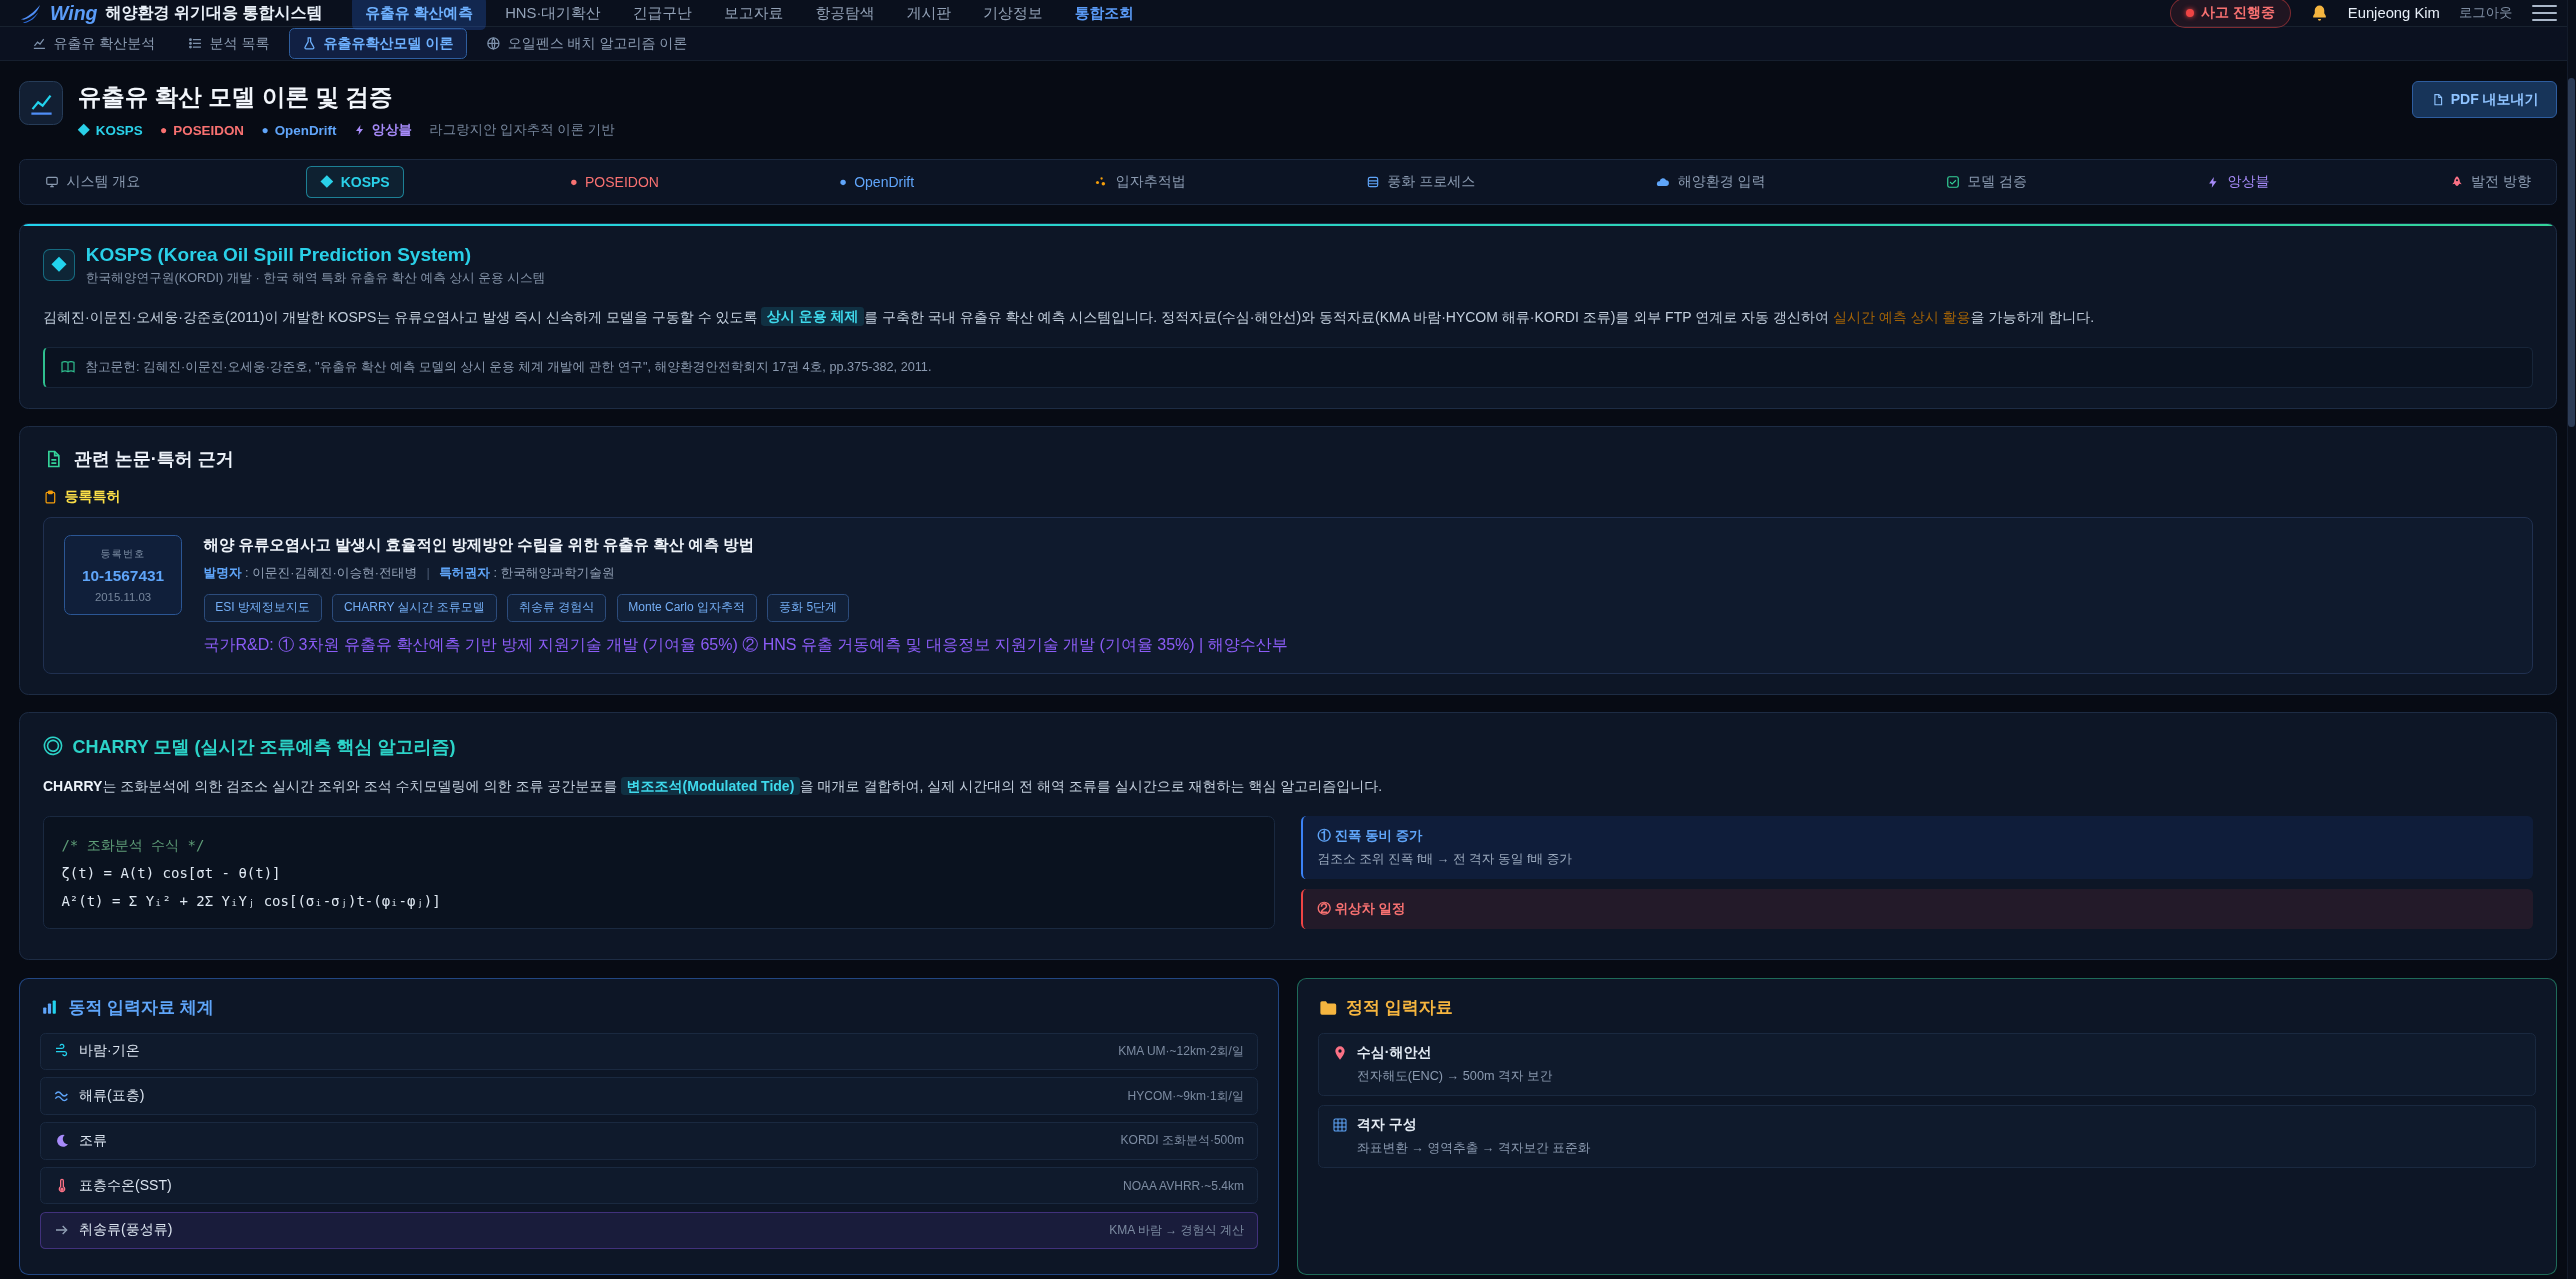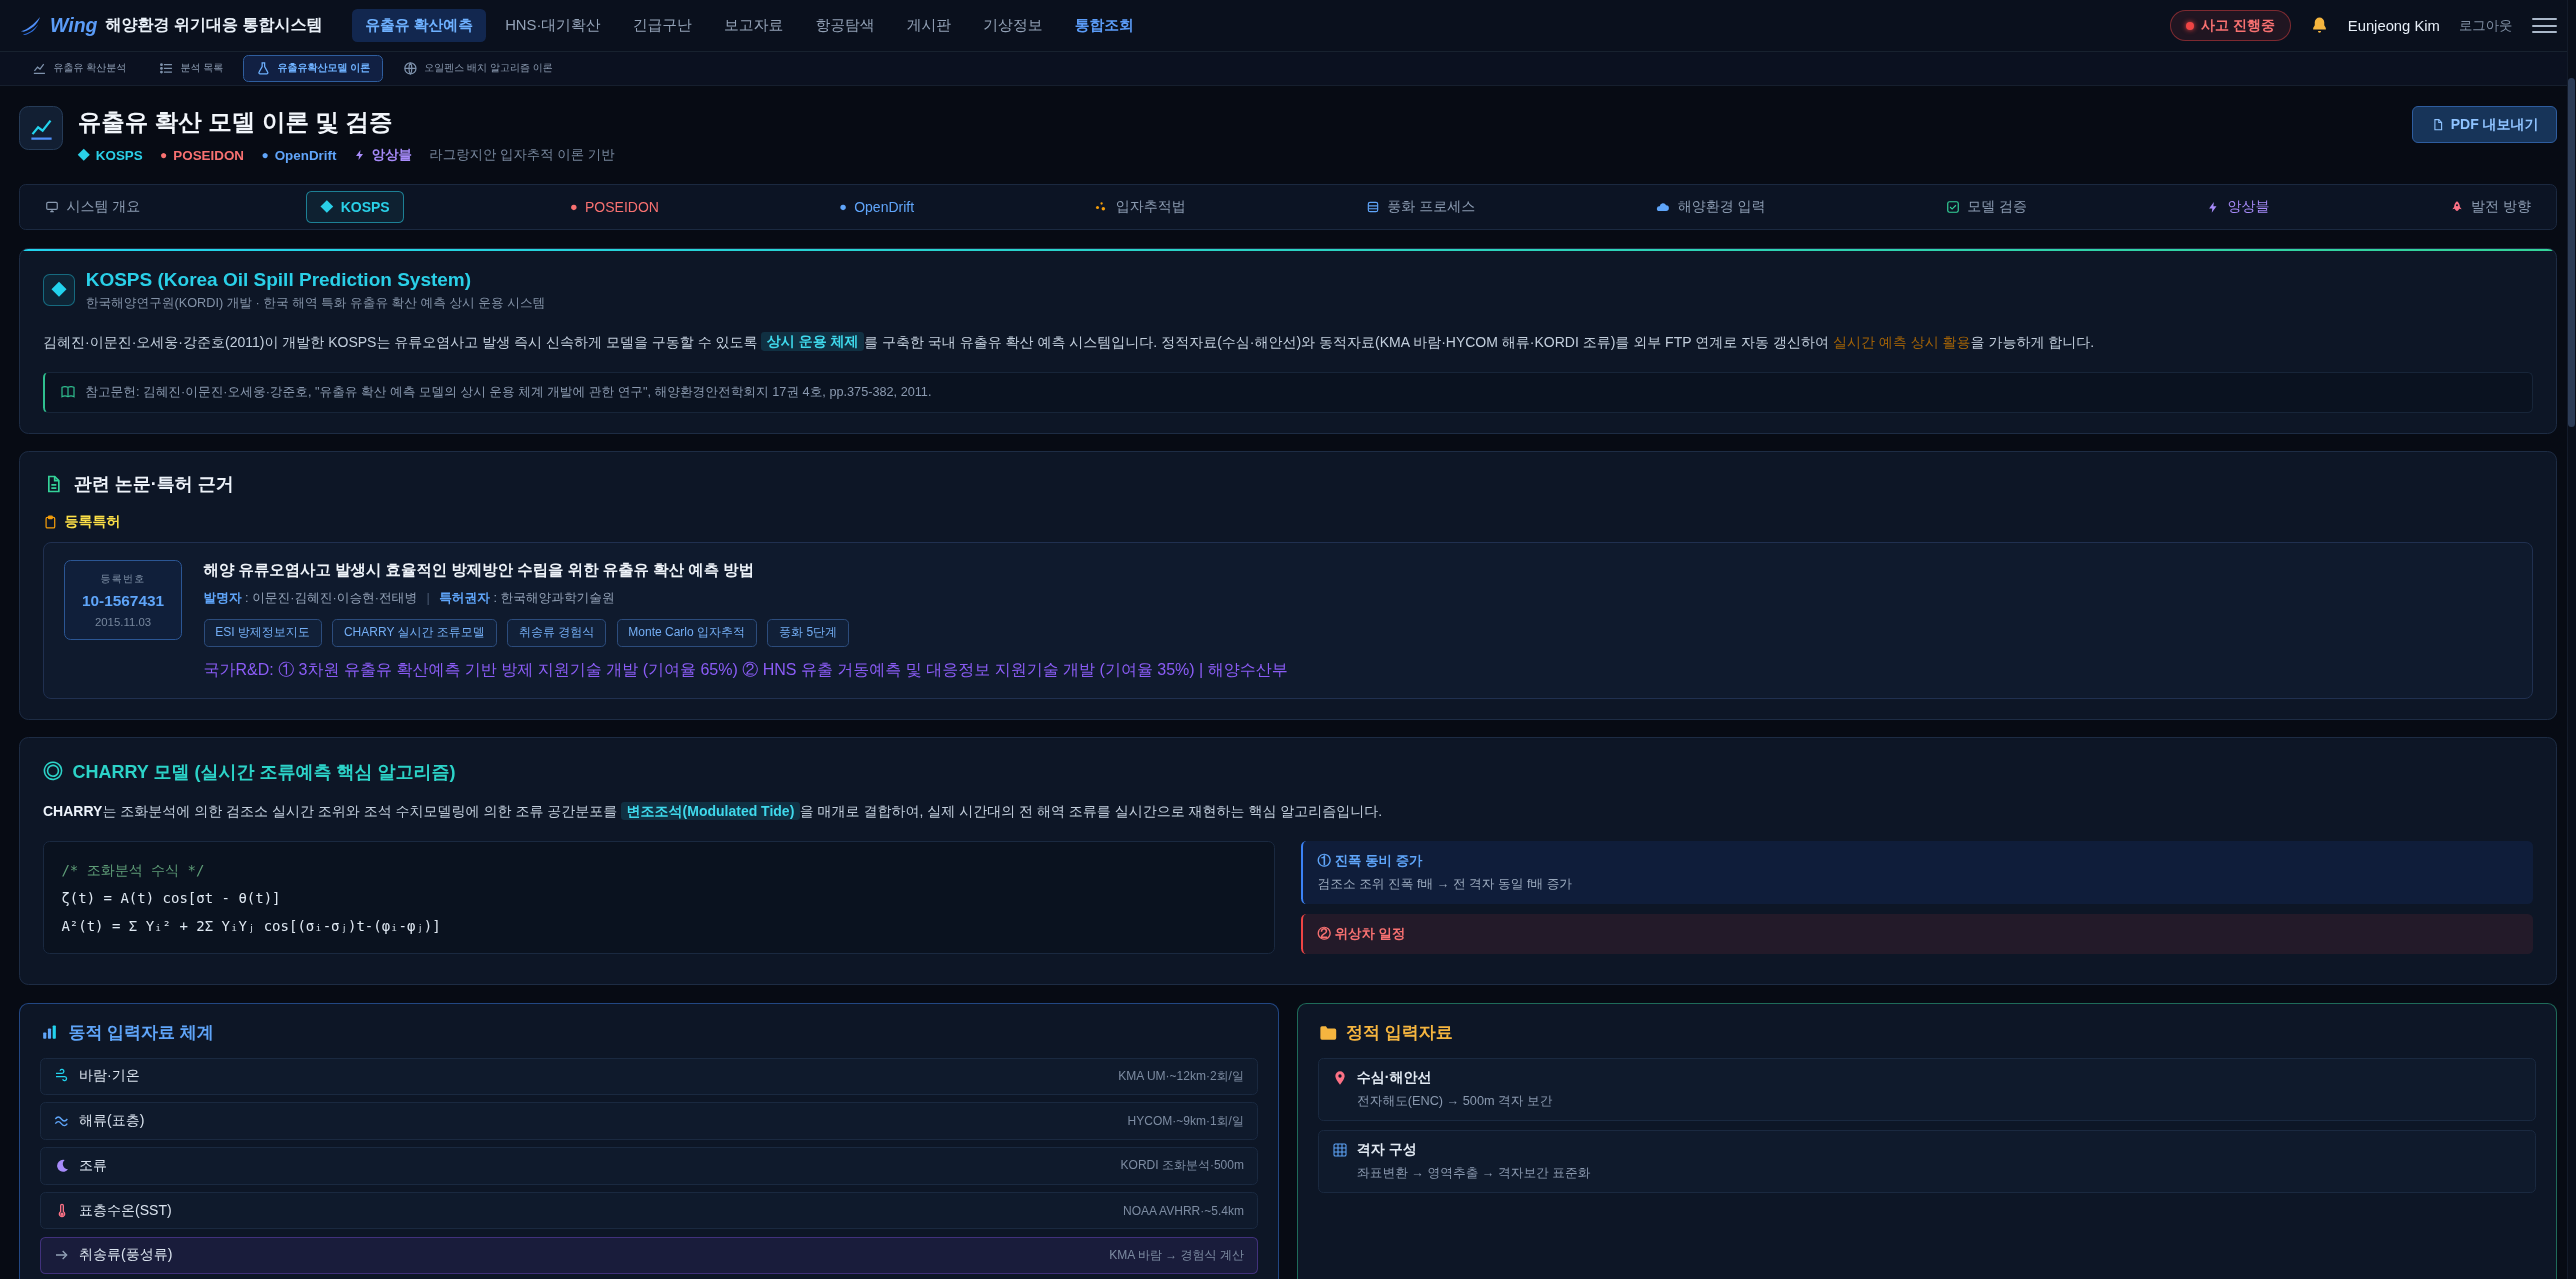--- a/index.html
+++ b/index.html
@@ -3,39 +3,39 @@
 <meta charset="utf-8">
 <title>해양환경 위기대응 통합시스템</title>
 <style>
   * { box-sizing:border-box; margin:0; padding:0; }
   html,body { width:2576px; height:1279px; overflow:hidden; }
   body { background:#070b14; color:#dce5f0; font-family:"Liberation Sans", sans-serif; position:relative; }
   svg { display:block; }
   .ic { display:inline-flex; align-items:center; justify-content:center; flex:none; }
 
   
-  .topbar { height:52px; background:#0a101d; border-bottom:0.7px solid #18222f; display:flex; align-items:center; padding:0 19px; }
+  .topbar { height:27px; background:#0a101d; border-bottom:0.7px solid #18222f; display:flex; align-items:center; padding:0 19px; }
   .brand { display:flex; align-items:center; gap:8px; margin-right:29.5px; cursor:pointer; }
   .brand-name { font-size:19.5px; font-style:italic; font-weight:bold; color:#5b9cf8; }
   .brand-title { font-size:16px; font-weight:bold; color:#eaf1f9; white-space:nowrap; }
   .topnav { display:flex; align-items:center; gap:5.4px; }
   .nav-item { font-size:14.8px; color:#93a2b7; padding:7.4px 13.4px; border-radius:5.4px; cursor:pointer; white-space:nowrap; }
   .nav-item.active { background:rgba(43,108,230,.25); color:#6eb1ff; font-weight:bold; }
   .nav-item.accent { color:#5b9cf8; font-weight:bold; }
   .top-right { margin-left:auto; display:flex; align-items:center; gap:19px; }
   .incident { display:flex; align-items:center; gap:7.4px; font-size:14px; font-weight:bold; color:#f87171; background:rgba(239,68,68,.10); border:0.7px solid rgba(239,68,68,.45); padding:5.4px 14.8px; border-radius:670px; cursor:pointer; white-space:nowrap; }
   .incident .dot { width:8px; height:8px; border-radius:50%; background:#ef4444; box-shadow:0 0 5.4px #ef4444; }
   .user { font-size:14.8px; color:#e7eef7; white-space:nowrap; }
   .logout { font-size:13.4px; color:#7e8da2; cursor:pointer; white-space:nowrap; }
   .hamburger { width:25.5px; display:flex; flex-direction:column; gap:4.7px; cursor:pointer; }
   .hamburger span { height:2px; background:#aab7c9; border-radius:1.3px; }
 
   
   .tabbar { height:34px; background:#0b1120; border-bottom:0.7px solid #161f2e; display:flex; align-items:center; gap:6.7px; padding:0 19px; }
-  .tab { display:flex; align-items:center; gap:6.7px; font-size:10px; color:#8b9bb1; padding:5.4px 12px; border-radius:5.4px; border:0.7px solid transparent; cursor:pointer; white-space:nowrap; }
+  .tab { display:flex; align-items:center; gap:6.7px; font-size:14px; color:#8b9bb1; padding:5.4px 12px; border-radius:5.4px; border:0.7px solid transparent; cursor:pointer; white-space:nowrap; }
   .tab.active { color:#6eb1ff; background:rgba(43,108,230,.18); border-color:#2f5e9e; font-weight:bold; }
 
   
   .content { padding:16px 19px 0; }
 
   .page-header { display:flex; align-items:flex-start; gap:14.8px; margin:4px 0 20px; }
   .header-icon { width:44px; height:44px; border-radius:9.4px; background:#121f33; border:0.7px solid #263c58; display:flex; align-items:center; justify-content:center; }
   .page-title { font-size:23.5px; font-weight:bold; color:#f2f6fb; }
   .badge-row { display:flex; align-items:center; gap:17.4px; margin-top:8px; font-size:13.4px; }
   .badge { display:flex; align-items:center; gap:6px; font-weight:bold; white-space:nowrap; }

